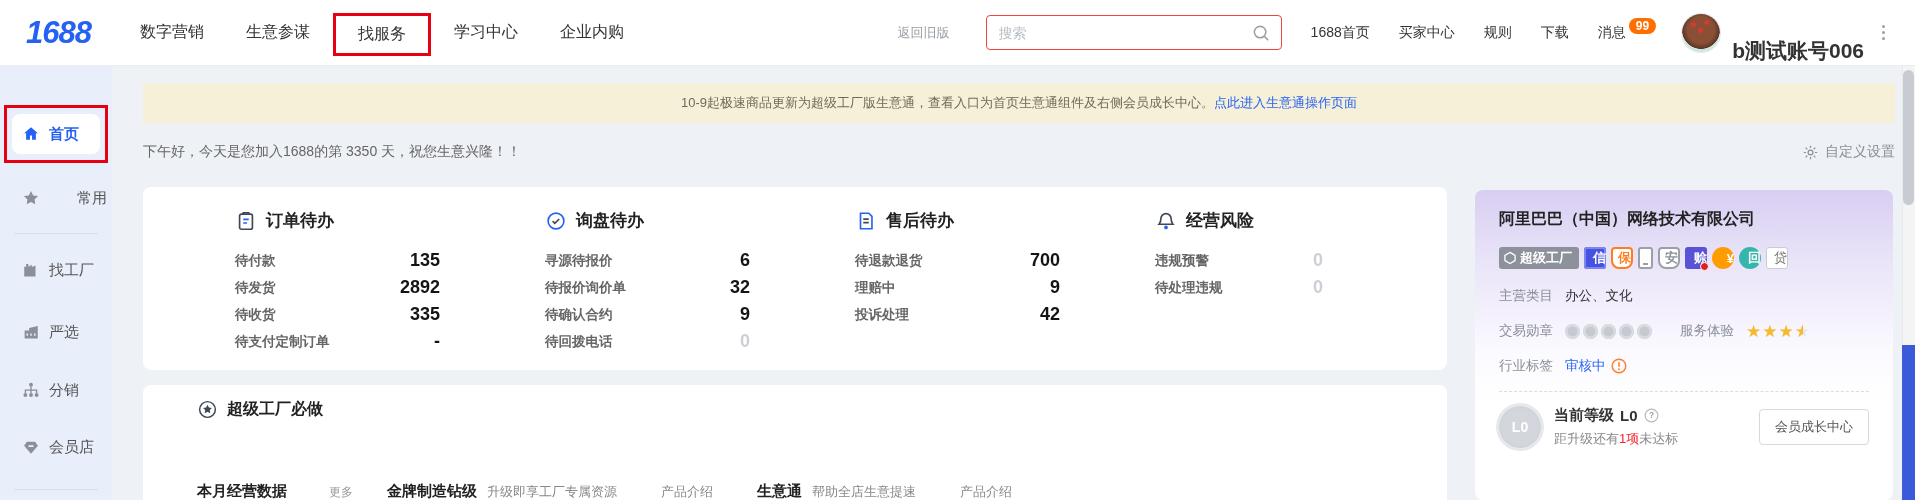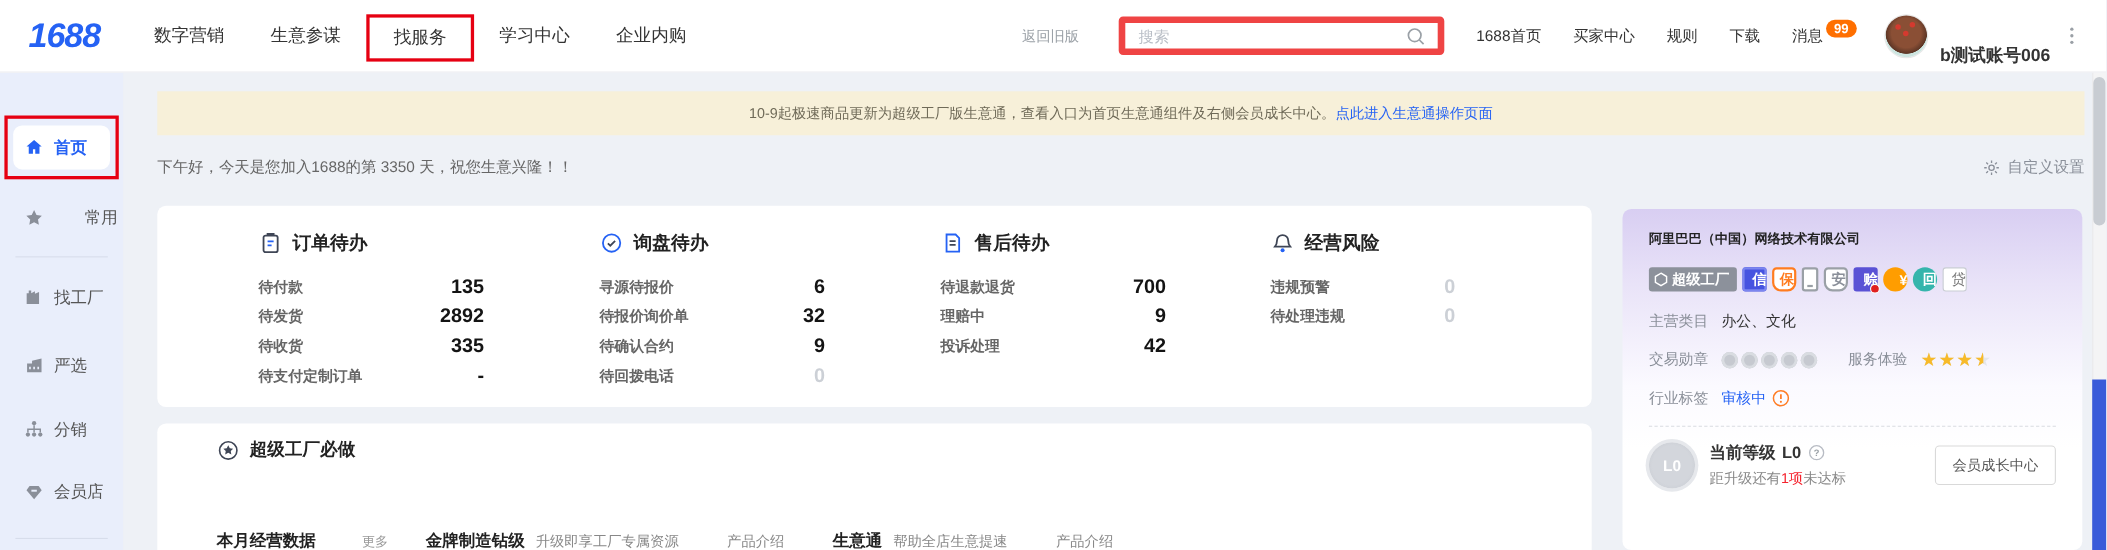--- a/index.html
+++ b/index.html
@@ -11,36 +11,36 @@
   .header { position:absolute; left:0; top:0; width:1915px; height:66px; background:#fff;
             border-bottom:1px solid #ececf0; display:flex; align-items:center; padding:0 26px; z-index:6; }
   .logo { display:flex; align-items:baseline; cursor:pointer; }
   .logo-num { color:#2562f4; font-size:31px; font-weight:800; font-style:italic; letter-spacing:-1px; }
   .logo-txt { color:#2562f4; font-size:25px; font-weight:800; margin-left:7px; }
   .main-nav { display:flex; align-items:center; margin-left:28px; }
   .nav-item { font-size:16px; color:#333; padding:0 21px; cursor:pointer; white-space:nowrap; }
   .nav-item.hl { border:3px solid #e60012; padding:8px 22px; margin:4px 2px 0 2px; }
   .header-right { margin-left:auto; display:flex; align-items:center; }
   .back-old { font-size:13px; color:#9aa0a6; margin-right:36px; cursor:pointer; white-space:nowrap; }
-  .searchbox { width:296px; height:35px; border:6px solid #ef4444; border-radius:4px; display:flex;
+  .searchbox { width:296px; height:35px; border:1px solid #ef4444; border-radius:4px; display:flex;
                align-items:center; padding:0 10px 0 12px; background:#fff; }
   .searchbox input { border:none; outline:none; flex:1; font-size:14px; color:#333;
                      font-family:"Liberation Sans","DejaVu Sans",sans-serif; }
   .searchbox input::placeholder { color:#b9bec6; }
   .search-ic { width:20px; height:20px; flex:0 0 auto; cursor:pointer; }
   .quick-link { font-size:14px; color:#333; margin-left:29px; cursor:pointer; white-space:nowrap; }
   .msg-wrap { display:flex; align-items:flex-start; margin-left:29px; cursor:pointer; }
   .msg-label { font-size:14px; color:#333; }
   .msg-badge { background:#ff6f00; color:#fff; font-size:12px; font-weight:700; border-radius:9px;
                padding:1px 7px; margin-left:3px; transform:translateY(-6px); }
   .avatar { width:38px; height:38px; border-radius:50%; margin-left:26px; cursor:pointer;
             background:radial-gradient(circle at 50% 42%, #8a4f35 0 46%, #5d3626 64%, #cfe7e2 66%, #bfdcd8 100%);
             box-shadow:0 0 0 1px #e8e8e8; position:relative; overflow:hidden; }
   .avatar i { position:absolute; width:5px; height:5px; border-radius:50%; background:#d43a2f; }
-  .account { font-size:16px; font-weight:700; color:#333; margin-left:12px; cursor:pointer; white-space:nowrap;margin-top:36px; }
+  .account { font-size:21px; font-weight:700; color:#333; margin-left:12px; cursor:pointer; white-space:nowrap;margin-top:36px; }
   .kebab { display:flex; flex-direction:column; gap:3px; margin-left:14px; cursor:pointer; padding:4px; }
   .kebab i { width:3px; height:3px; border-radius:50%; background:#9aa0a6; }
 
   
   .sidebar { position:absolute; left:0; top:66px; width:112px; height:434px; background:#e9eefb;
              display:flex; flex-direction:column; padding-top:48px; }
   .side-item { position:relative; height:40px; margin:0 12px; display:flex; align-items:center;
                padding-left:10px; cursor:pointer; border-radius:8px; }
   .side-item .ic { width:18px; height:18px; margin-right:9px; color:#8a8f99; display:inline-flex; }
   .side-item .lbl { font-size:15px; color:#555; white-space:nowrap; }
@@ -86,21 +86,21 @@
   .factory-items { position:absolute; left:54px; top:97px; display:flex; align-items:baseline; white-space:nowrap; }
   .f-item { cursor:pointer; }
   .f-item.bold { font-size:15px; font-weight:700; color:#222; }
   .f-item.muted { font-size:13px; color:#888; }
   .f-item.muted-small { font-size:12px; color:#999; }
 
   
   .panel { position:absolute; left:1475px; top:190px; width:418px; height:310px; border-radius:8px;
            background:linear-gradient(180deg,#d8cef2 0%, #e9e3f8 22%, #fbfaff 52%, #fff 70%);
            padding:19px 24px 0 24px; }
-  .company-name { font-size:12px; font-weight:700; color:#222; }
+  .company-name { font-size:16px; font-weight:700; color:#222; }
   .badge-row { display:flex; align-items:center; gap:5px; margin-top:16px; height:24px; }
   .badge { display:inline-flex; align-items:center; justify-content:flex-end; font-size:13px; font-weight:700;
            height:22px; cursor:pointer; }
   .b-factory { background:#8c919b; color:#fff; border-radius:3px; padding:0 7px 0 4px; gap:3px; font-size:13px; }
   .b-blue { width:22px; background:#4653e0; color:#fff; border-radius:3px; box-shadow:inset 0 0 0 2px #7c86ef; }
   .b-shield-orange { width:22px; color:#ff7c1f; border:2px solid #ff7c1f; border-radius:4px 4px 8px 8px; background:#fff; }
   .b-phone { width:15px; height:22px; border:2px solid #9aa0a6; border-radius:3px; background:#fff; position:relative; }
   .b-phone::after { content:""; position:absolute; left:3px; bottom:2px; width:5px; height:2px; background:#9aa0a6; }
   .b-shield-gray { width:22px; color:#8a8f99; border:2px solid #9aa0a6; border-radius:4px 4px 8px 8px; background:#fff; }
   .b-indigo { width:22px; background:#5a52d5; color:#fff; border-radius:3px; position:relative; }

